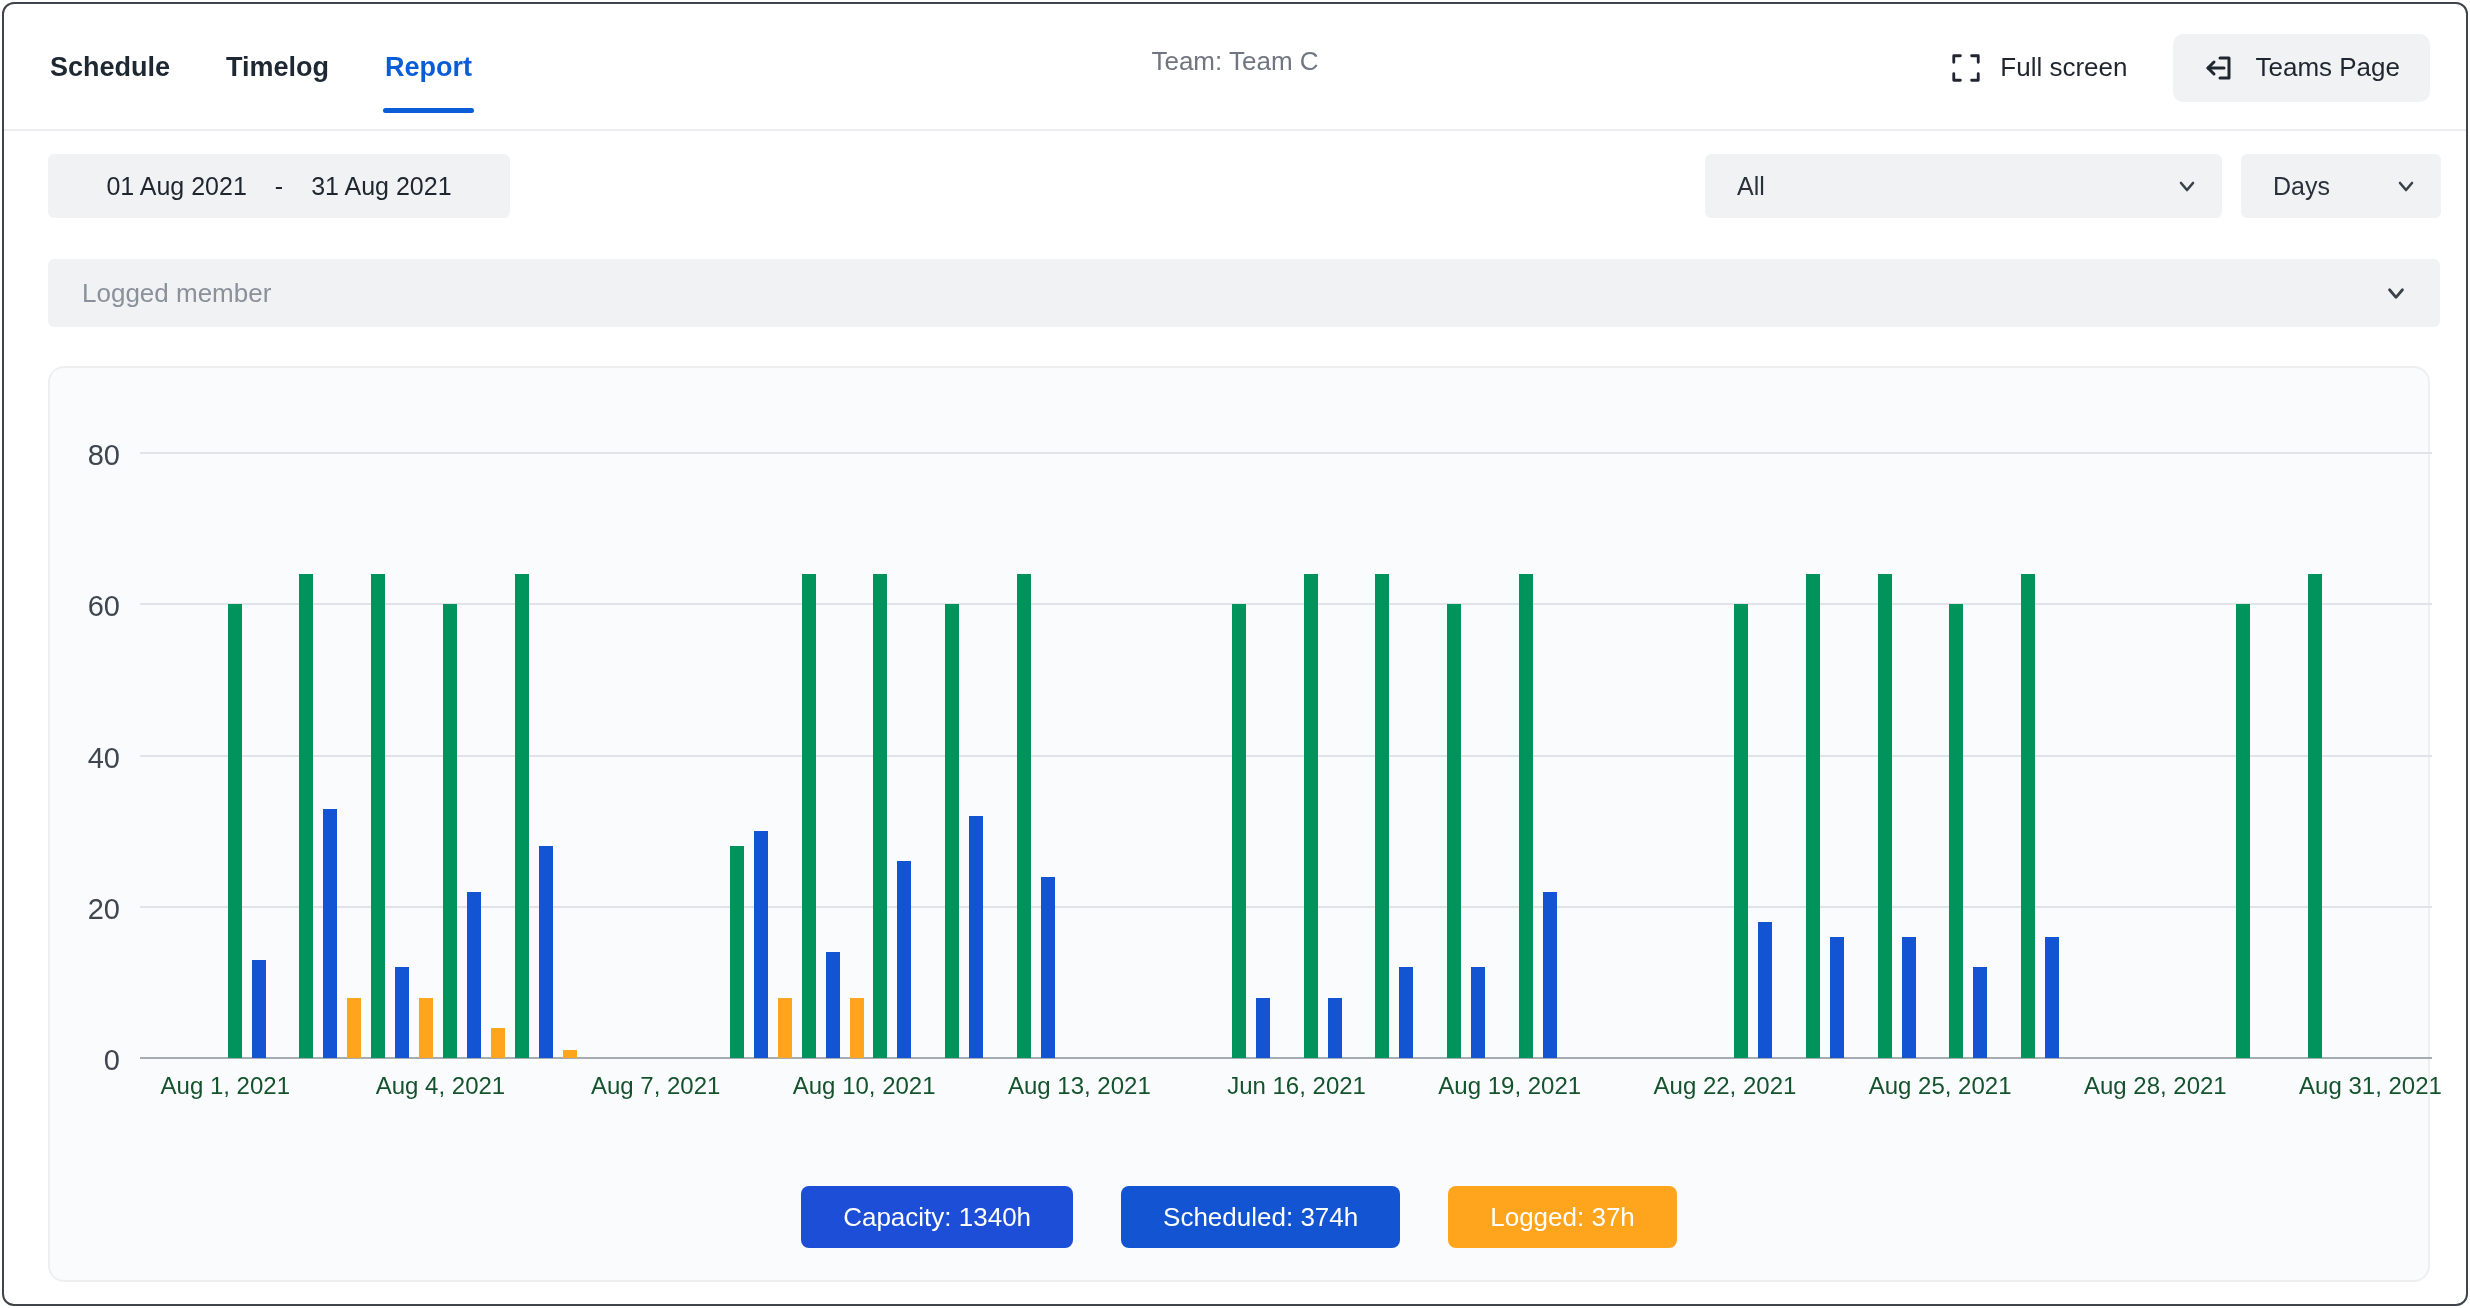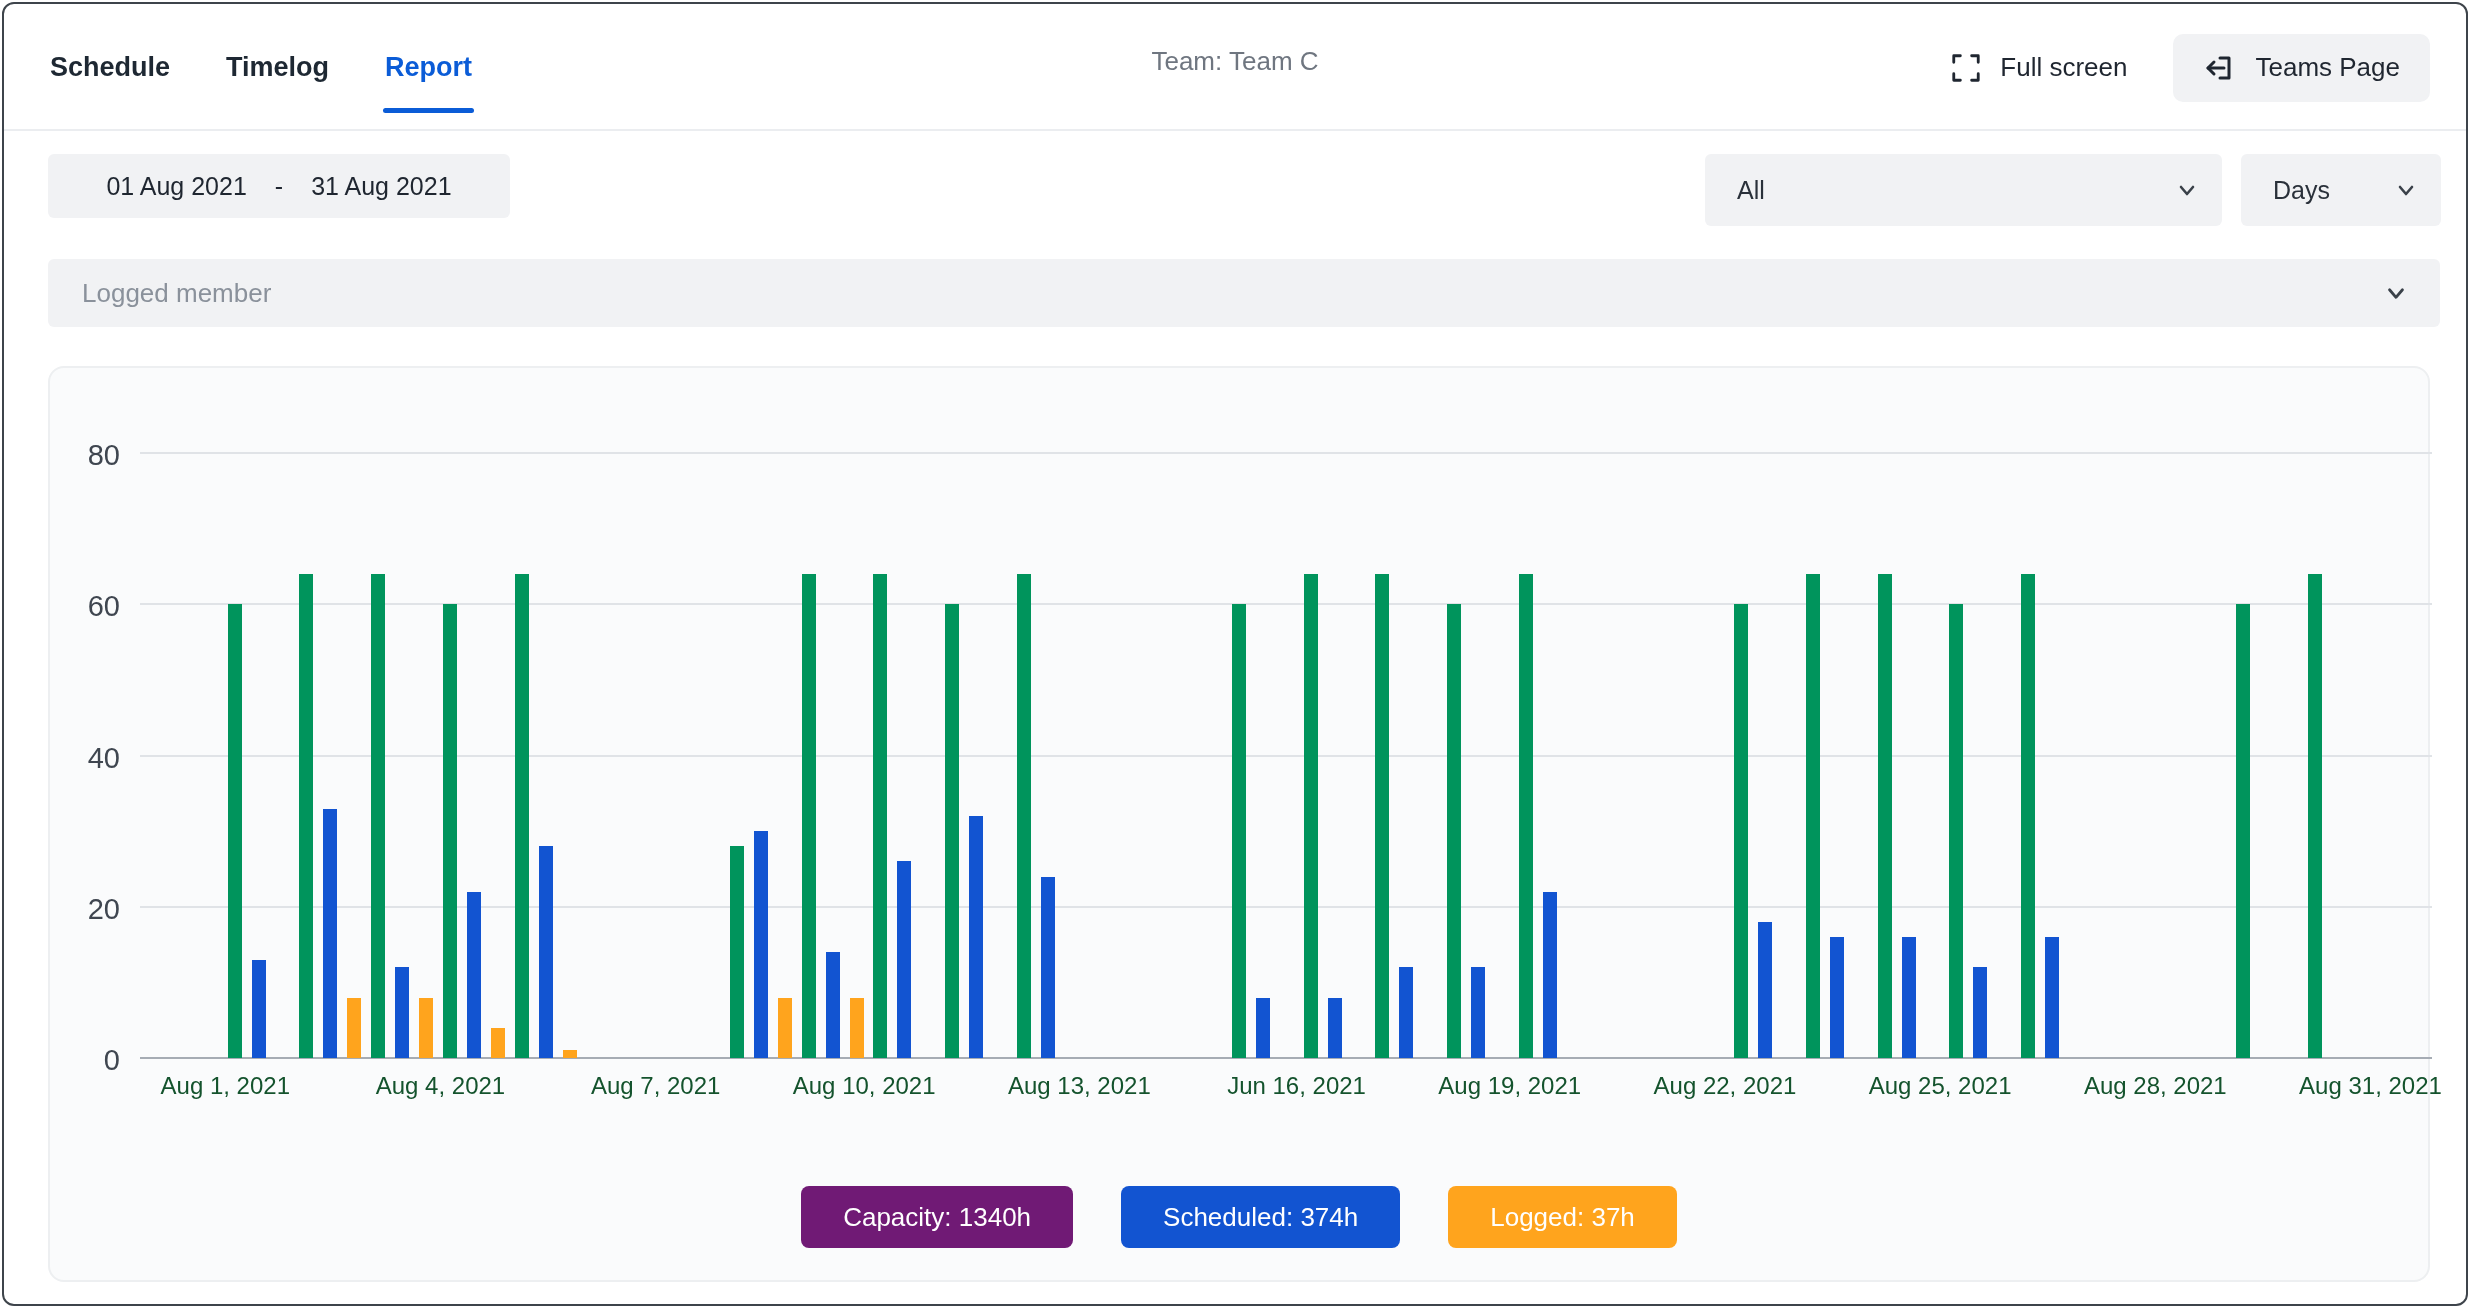--- a/index.html
+++ b/index.html
@@ -15,21 +15,21 @@
   .tab { position: relative; font-size: 27px; font-weight: 700; color: #1e2833; padding: 42px 2px; cursor: pointer; }
   .tab.active { color: #0b5cd7; }
   .tab.active::after { content: ""; position: absolute; left: 0; right: 0; bottom: 12px; height: 5px; border-radius: 3px; background: #0b5cd7; }
   .team-label { position: absolute; left: 50%; top: 42px; transform: translateX(-50%); font-size: 26px; color: #6f7680; }
   .header-right { position: absolute; right: 36px; top: 0; height: 127px; display: flex; align-items: center; gap: 46px; }
   .fullscreen { display: flex; align-items: center; gap: 18px; font-size: 26px; color: #1f2630; cursor: pointer; }
   .teams-btn { display: flex; align-items: center; gap: 20px; height: 68px; padding: 0 30px; background: #f1f2f4; border: none; border-radius: 10px; font-size: 26px; color: #1f2630; font-family: inherit; cursor: pointer; }
   
   .chip { background: #f1f2f4; border-radius: 6px; }
   .date-range { position: absolute; left: 44px; top: 150px; width: 462px; height: 64px; display: flex; align-items: center; justify-content: center; gap: 28px; font-size: 25px; font-weight: 500; color: #1f2630; cursor: pointer; }
-  .select { position: absolute; top: 150px; height: 72px; display: flex; align-items: center; justify-content: space-between; padding: 0 22px 0 32px; font-size: 25px; color: #2a313a; cursor: pointer; }
+  .select { position: absolute; top: 150px; height: 64px; display: flex; align-items: center; justify-content: space-between; padding: 0 22px 0 32px; font-size: 25px; color: #2a313a; cursor: pointer; }
   .select-all { left: 1701px; width: 517px; }
   .select-days { left: 2237px; width: 200px; }
   .member-select { position: absolute; left: 44px; top: 255px; width: 2392px; height: 68px; display: flex; align-items: center; justify-content: space-between; padding: 0 30px 0 34px; font-size: 26px; cursor: pointer; }
   .placeholder { color: #8a919b; }
   
   .chart-card { position: absolute; left: 44px; top: 362px; width: 2382px; height: 916px; background: #fafbfc; border: 2px solid #edeff1; border-radius: 16px; }
   .chart-plot { position: absolute; inset: 0; }
   .gridline { position: absolute; left: 90px; width: 2292px; height: 2px; background: #e0e3e7; }
   .axisline { background: #a6acb4; }
   .ylabel { position: absolute; width: 62px; text-align: right; font-size: 29px; color: #3f4650; }
@@ -167,19 +167,19 @@
         <div class="bar" style="left: 1923.25px; top: 599.28px; height: 90.72px; width: 14px; background: rgb(18, 84, 209);"></div>
         <div class="bar" style="left: 1994.98px; top: 569.04px; height: 120.96px; width: 14px; background: rgb(18, 84, 209);"></div>
         <div class="bar" style="left: 297.46px; top: 629.52px; height: 60.48px; width: 14px; background: rgb(255, 164, 29);"></div>
         <div class="bar" style="left: 369.19px; top: 629.52px; height: 60.48px; width: 14px; background: rgb(255, 164, 29);"></div>
         <div class="bar" style="left: 440.92px; top: 659.76px; height: 30.24px; width: 14px; background: rgb(255, 164, 29);"></div>
         <div class="bar" style="left: 512.65px; top: 682.44px; height: 7.56px; width: 14px; background: rgb(255, 164, 29);"></div>
         <div class="bar" style="left: 727.84px; top: 629.52px; height: 60.48px; width: 14px; background: rgb(255, 164, 29);"></div>
         <div class="bar" style="left: 799.57px; top: 629.52px; height: 60.48px; width: 14px; background: rgb(255, 164, 29);"></div>
       </div>
     <div class="legend">
-      <button class="legend-btn" style="background: #701a75;">Capacity: 1340h</button>
+      <button class="legend-btn" style="background: #1d4ed8;">Capacity: 1340h</button>
       <button class="legend-btn" style="background: rgb(18, 84, 209);">Scheduled: 374h</button>
       <button class="legend-btn" style="background: rgb(255, 164, 29);">Logged: 37h</button>
     </div>
   </div>
 
 </div>
 
 </body></html>

